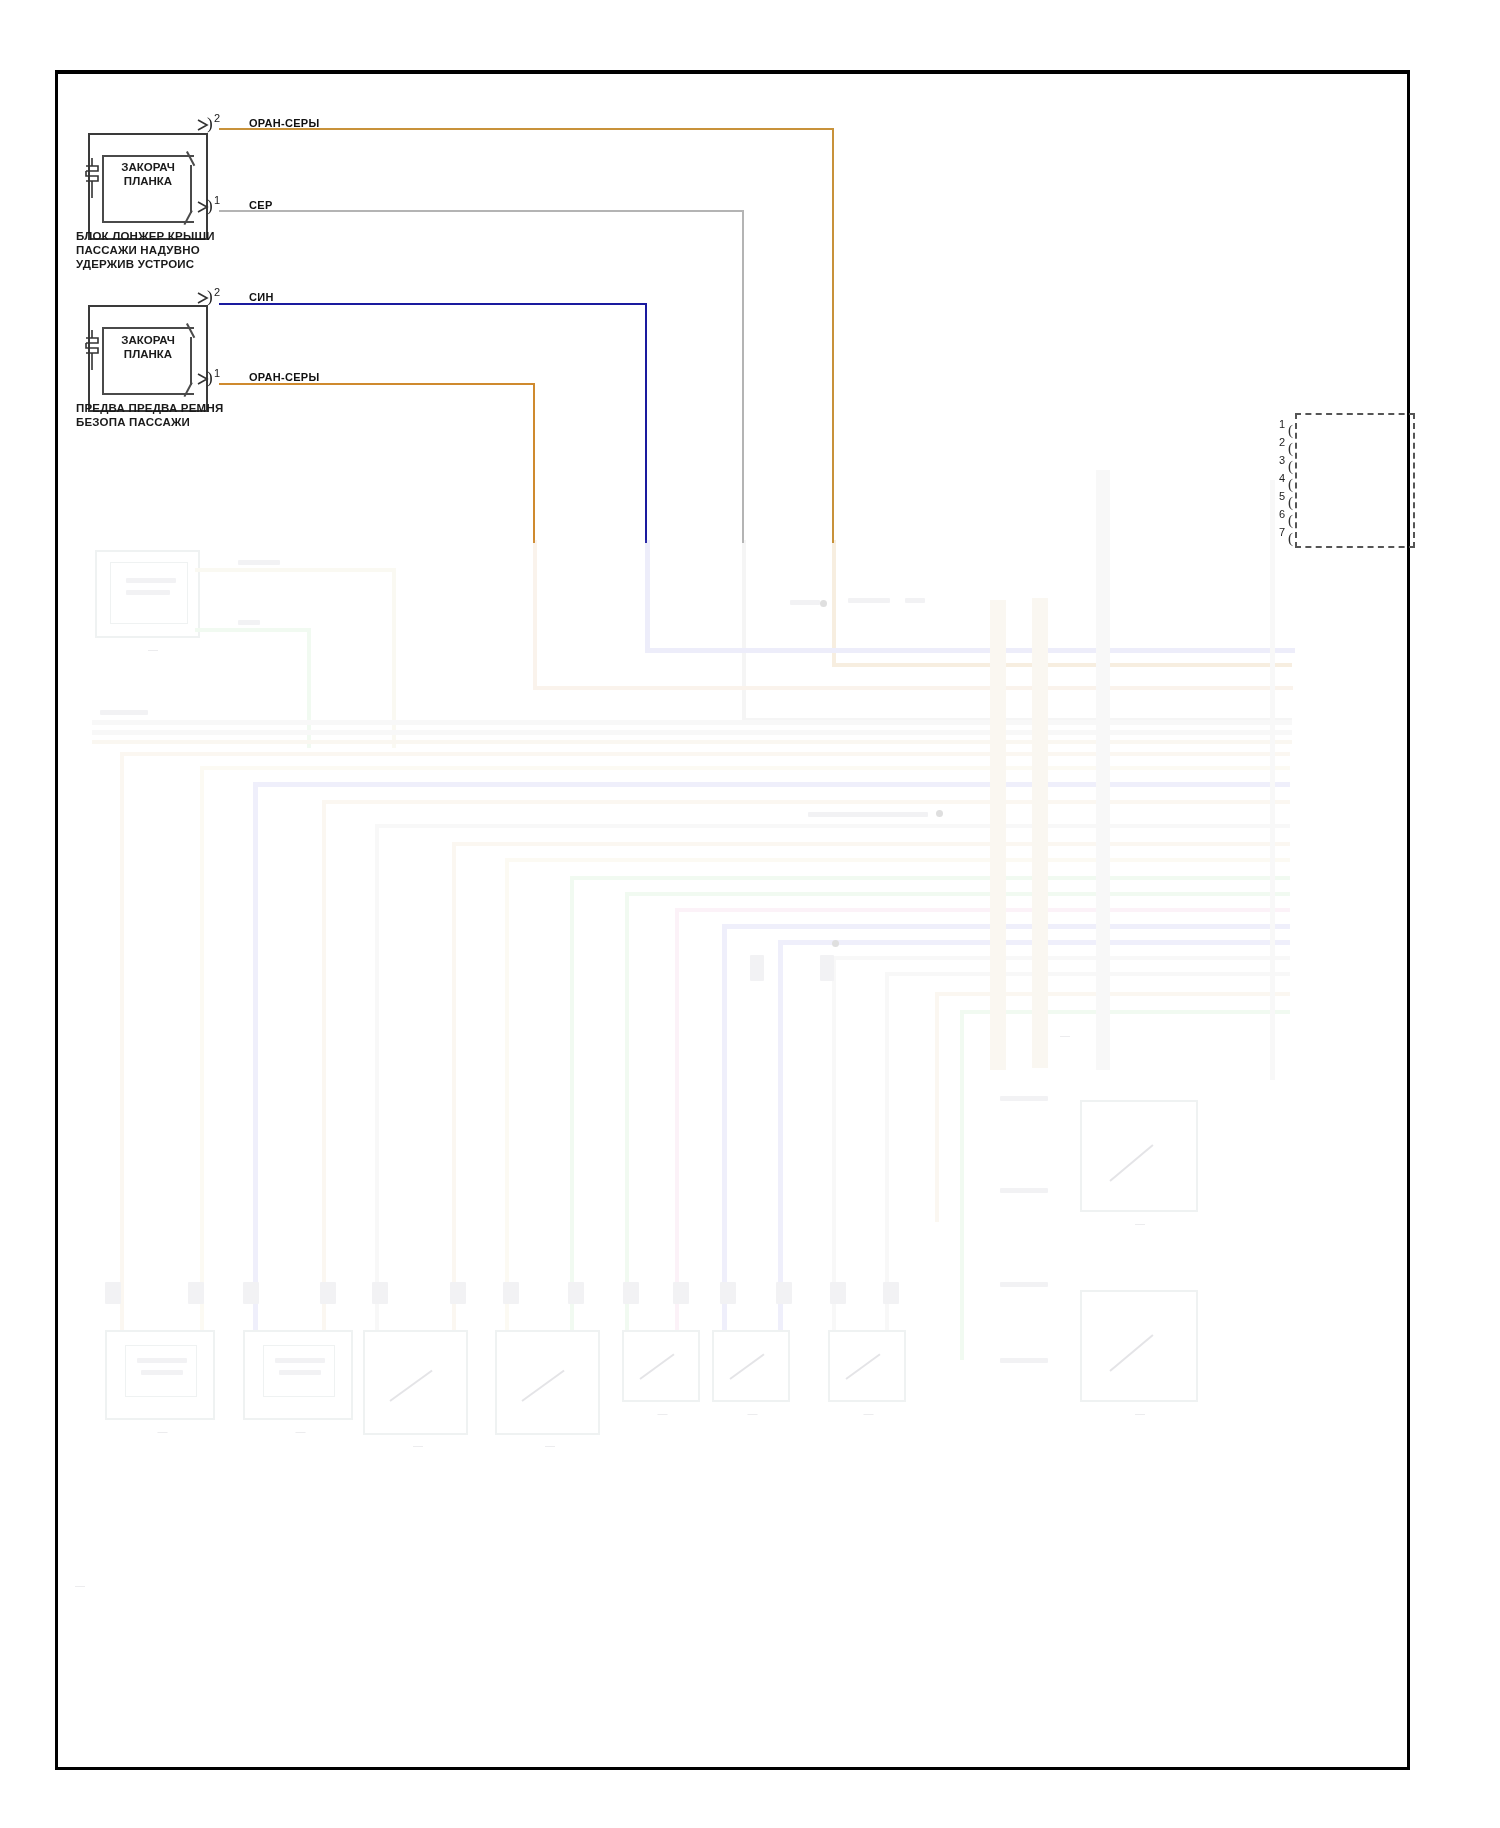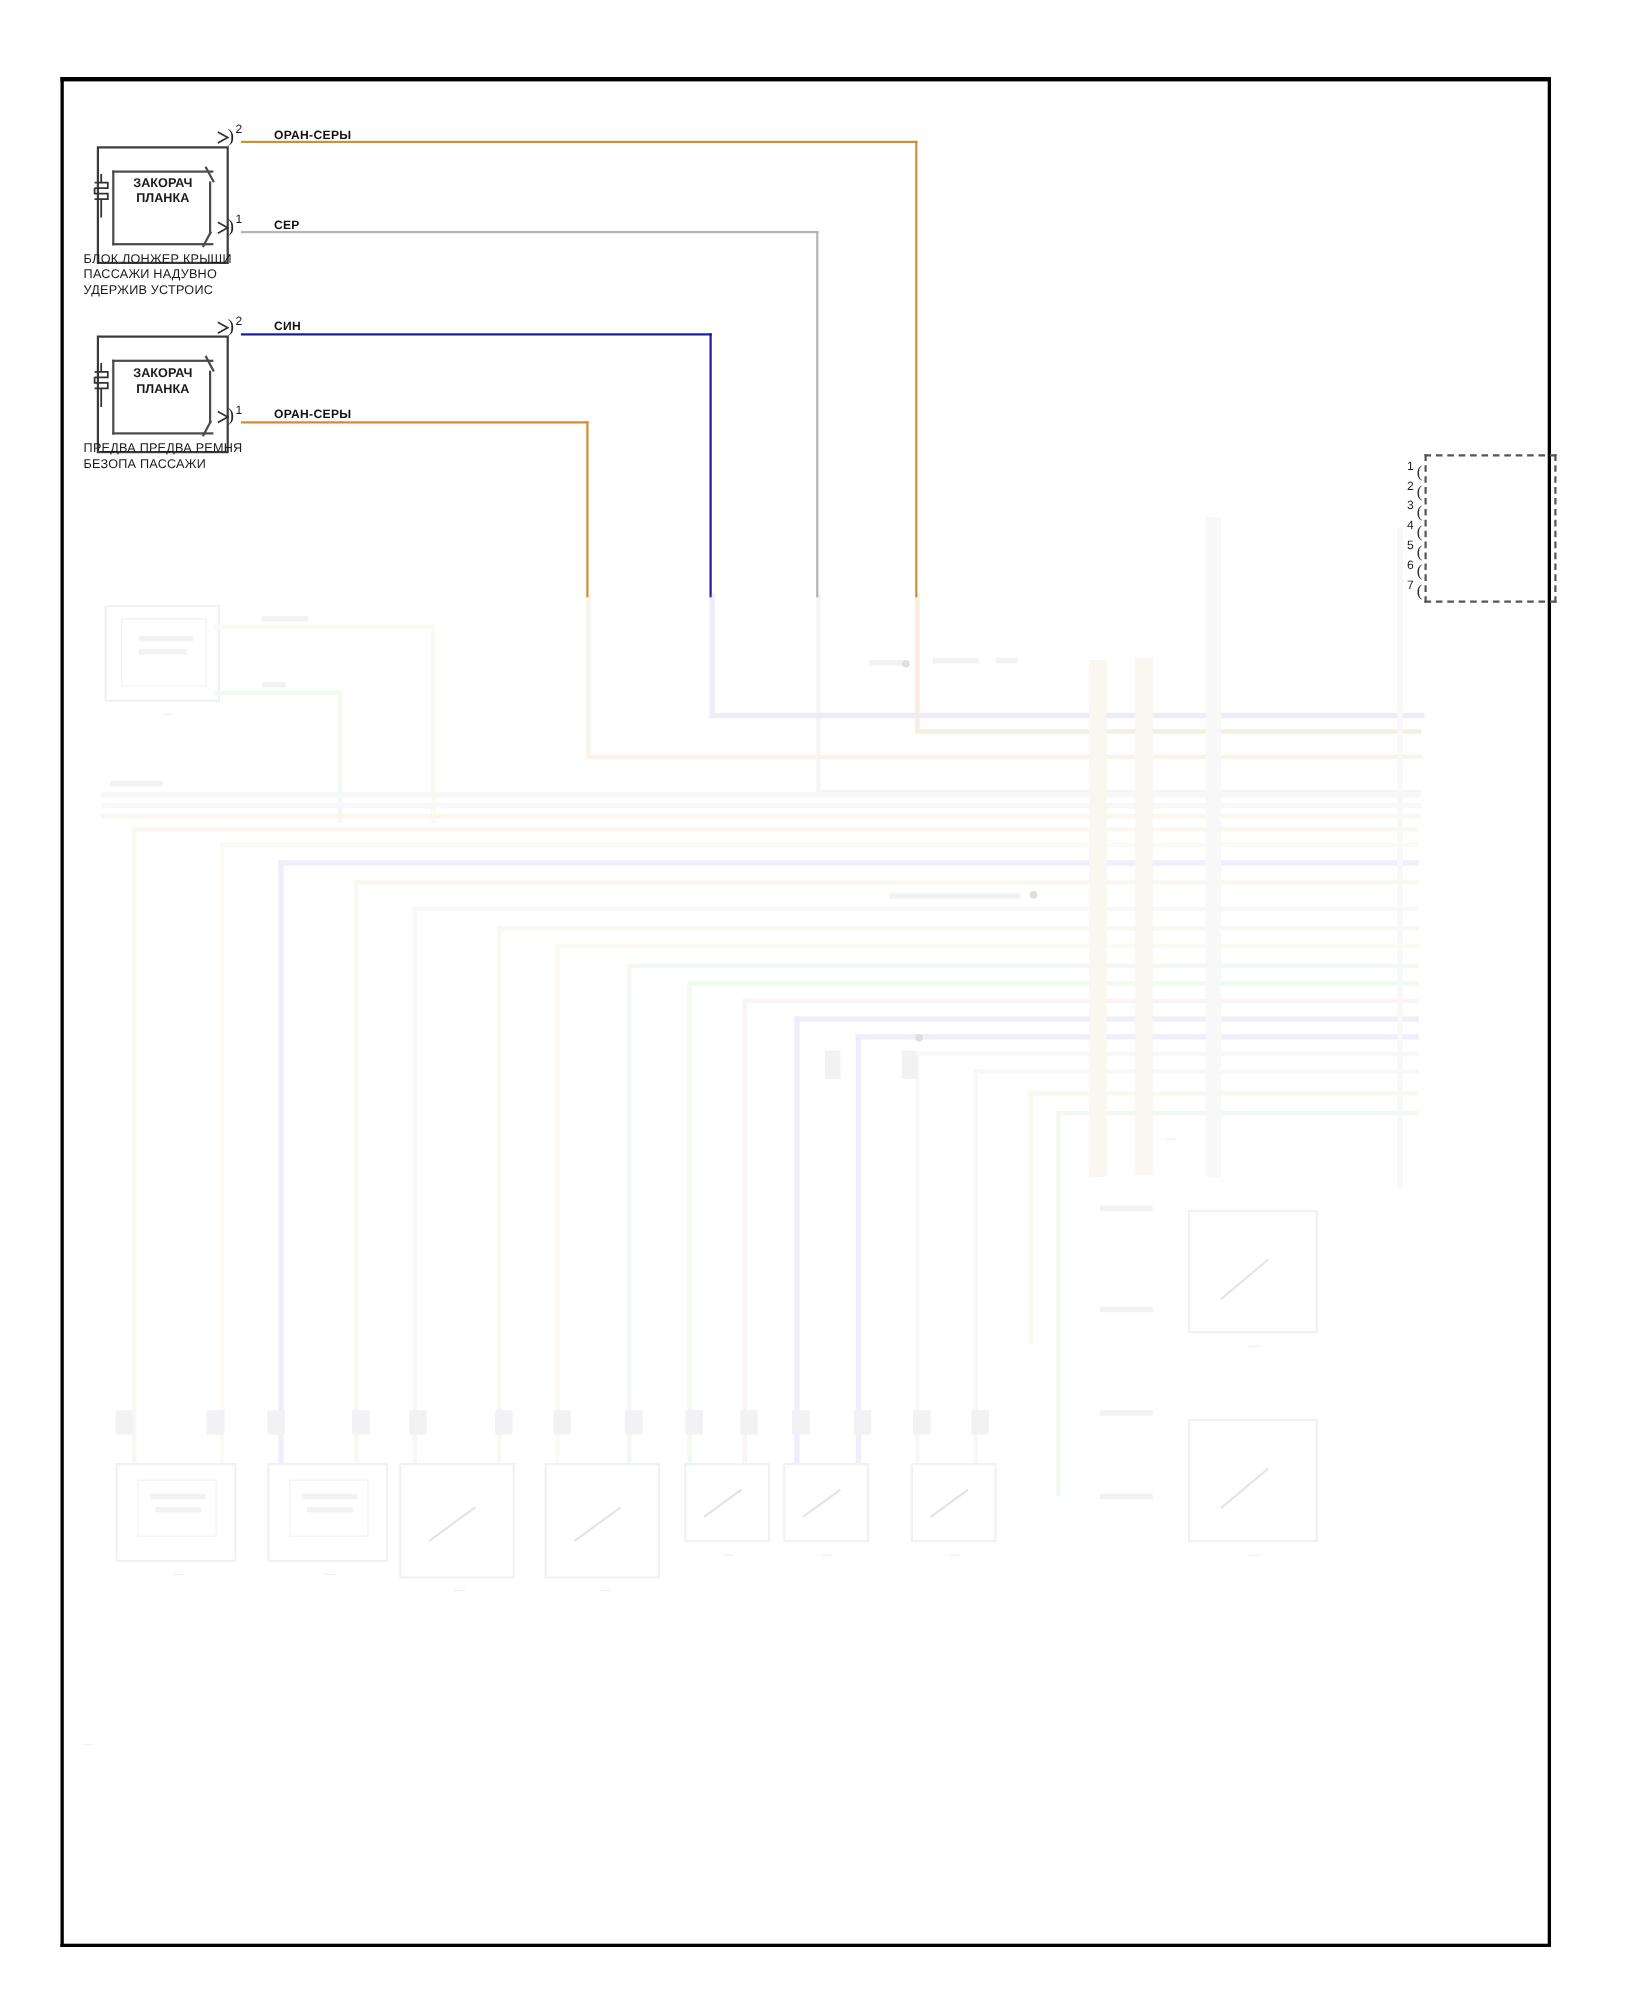--- a/index.html
+++ b/index.html
@@ -12,21 +12,21 @@
   .frame-right{position:absolute;left:1407px;top:70px;width:3px;height:1700px;background:#000;}
   .frame-bottom{position:absolute;left:55px;top:1767px;width:1355px;height:3px;background:#000;}
 
   
   .faded{position:absolute;left:0;top:540px;width:1500px;height:1290px;
          opacity:.16;filter:blur(.6px);pointer-events:none;}
 
   
   .comp-box{position:absolute;border:2px solid #3a3a3a;background:#fff;box-sizing:border-box;}
   .comp-inner-line{position:absolute;background:#4a4a4a;}
-  .comp-label{position:absolute;font-size:11.5px;font-weight:normal;color:#1a1a1a;
+  .comp-label{position:absolute;font-size:11.5px;font-weight:bold;color:#1a1a1a;
               letter-spacing:.2px;line-height:14px;white-space:pre;}
   .comp-title{position:absolute;font-size:11.5px;font-weight:bold;color:#1a1a1a;
               text-align:center;line-height:14px;white-space:pre;}
   .pin-num{position:absolute;font-size:11px;color:#1a1a1a;font-family:"Liberation Sans",sans-serif;}
   .wire-label{position:absolute;font-size:11px;font-weight:bold;color:#111;letter-spacing:.3px;white-space:nowrap;}
 
   
   .wseg{position:absolute;}
   .h{height:2px;}
   .v{width:2px;}

